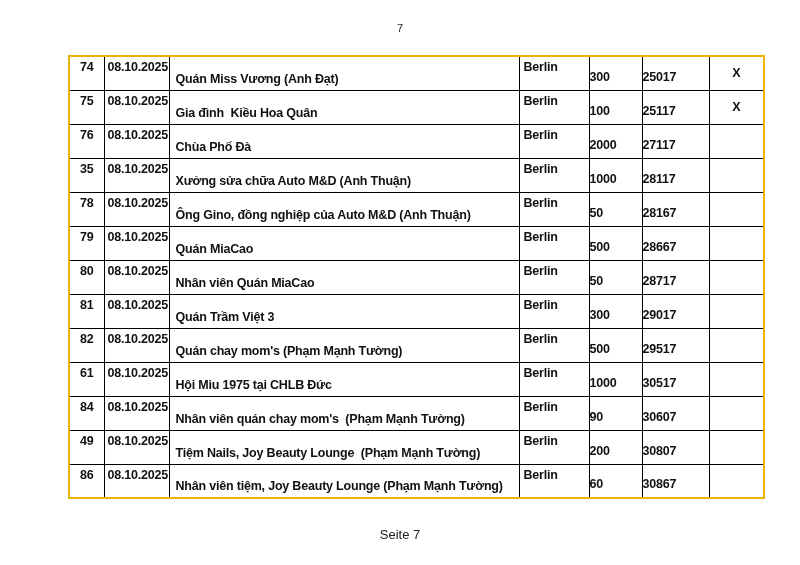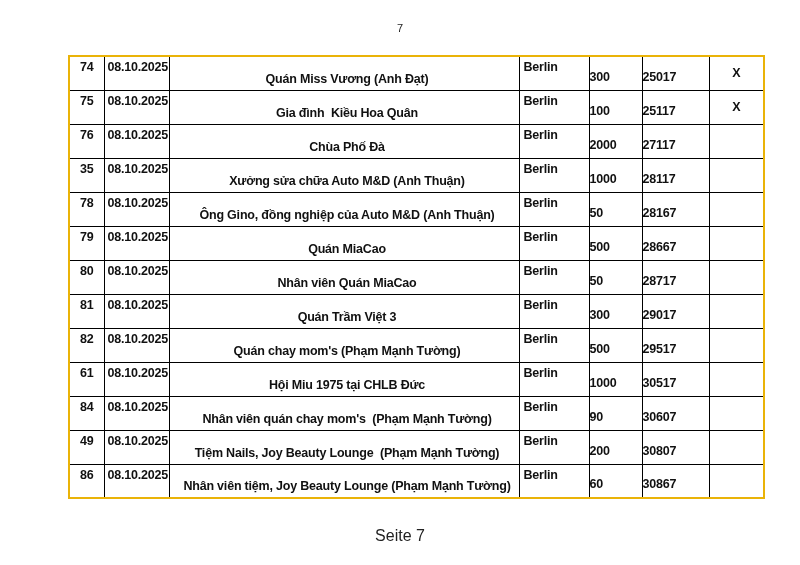--- a/index.html
+++ b/index.html
@@ -22,21 +22,21 @@
     font-size: 11px;
     font-weight: 400;
     color: #222222;
   }
   .page-footer {
     position: absolute;
     top: 527px;
     left: 0;
     width: 100%;
     text-align: center;
-    font-size: 16px;
+    font-size: 13px;
     font-weight: 400;
     color: #222222;
   }
   table.entries {
     position: absolute;
     left: 68px;
     top: 55px;
     border-collapse: collapse;
     table-layout: fixed;
     border: 2px solid #eab308;
@@ -45,21 +45,21 @@
   table.entries td {
     border: 1.5px solid #000000;
     font-size: 12.5px;
     font-weight: 700;
     letter-spacing: -0.2px;
     color: #111111;
     overflow: hidden;
   }
   td.col-no     { text-align: center; vertical-align: top; padding-top: 3px; }
   td.col-date   { text-align: left;  vertical-align: top; padding: 3px 0 0 3px; }
-  td.col-name   { text-align: center;  vertical-align: bottom; padding: 0 0 4px 6px; white-space: pre; }
+  td.col-name   { text-align: left;  vertical-align: bottom; padding: 0 0 4px 6px; white-space: pre; }
   td.col-city   { text-align: left;  vertical-align: top; padding: 3px 0 0 4px; }
   td.col-amount { vertical-align: bottom; padding: 0 7px 6px 0; }
   td.col-total  { vertical-align: bottom; padding: 0 7px 6px 0; }
   td.col-mark   { text-align: center; vertical-align: middle; }
 </style>
 </head>
 <body>
 
 <div class="page">
   <div class="page-number-top">7</div>

